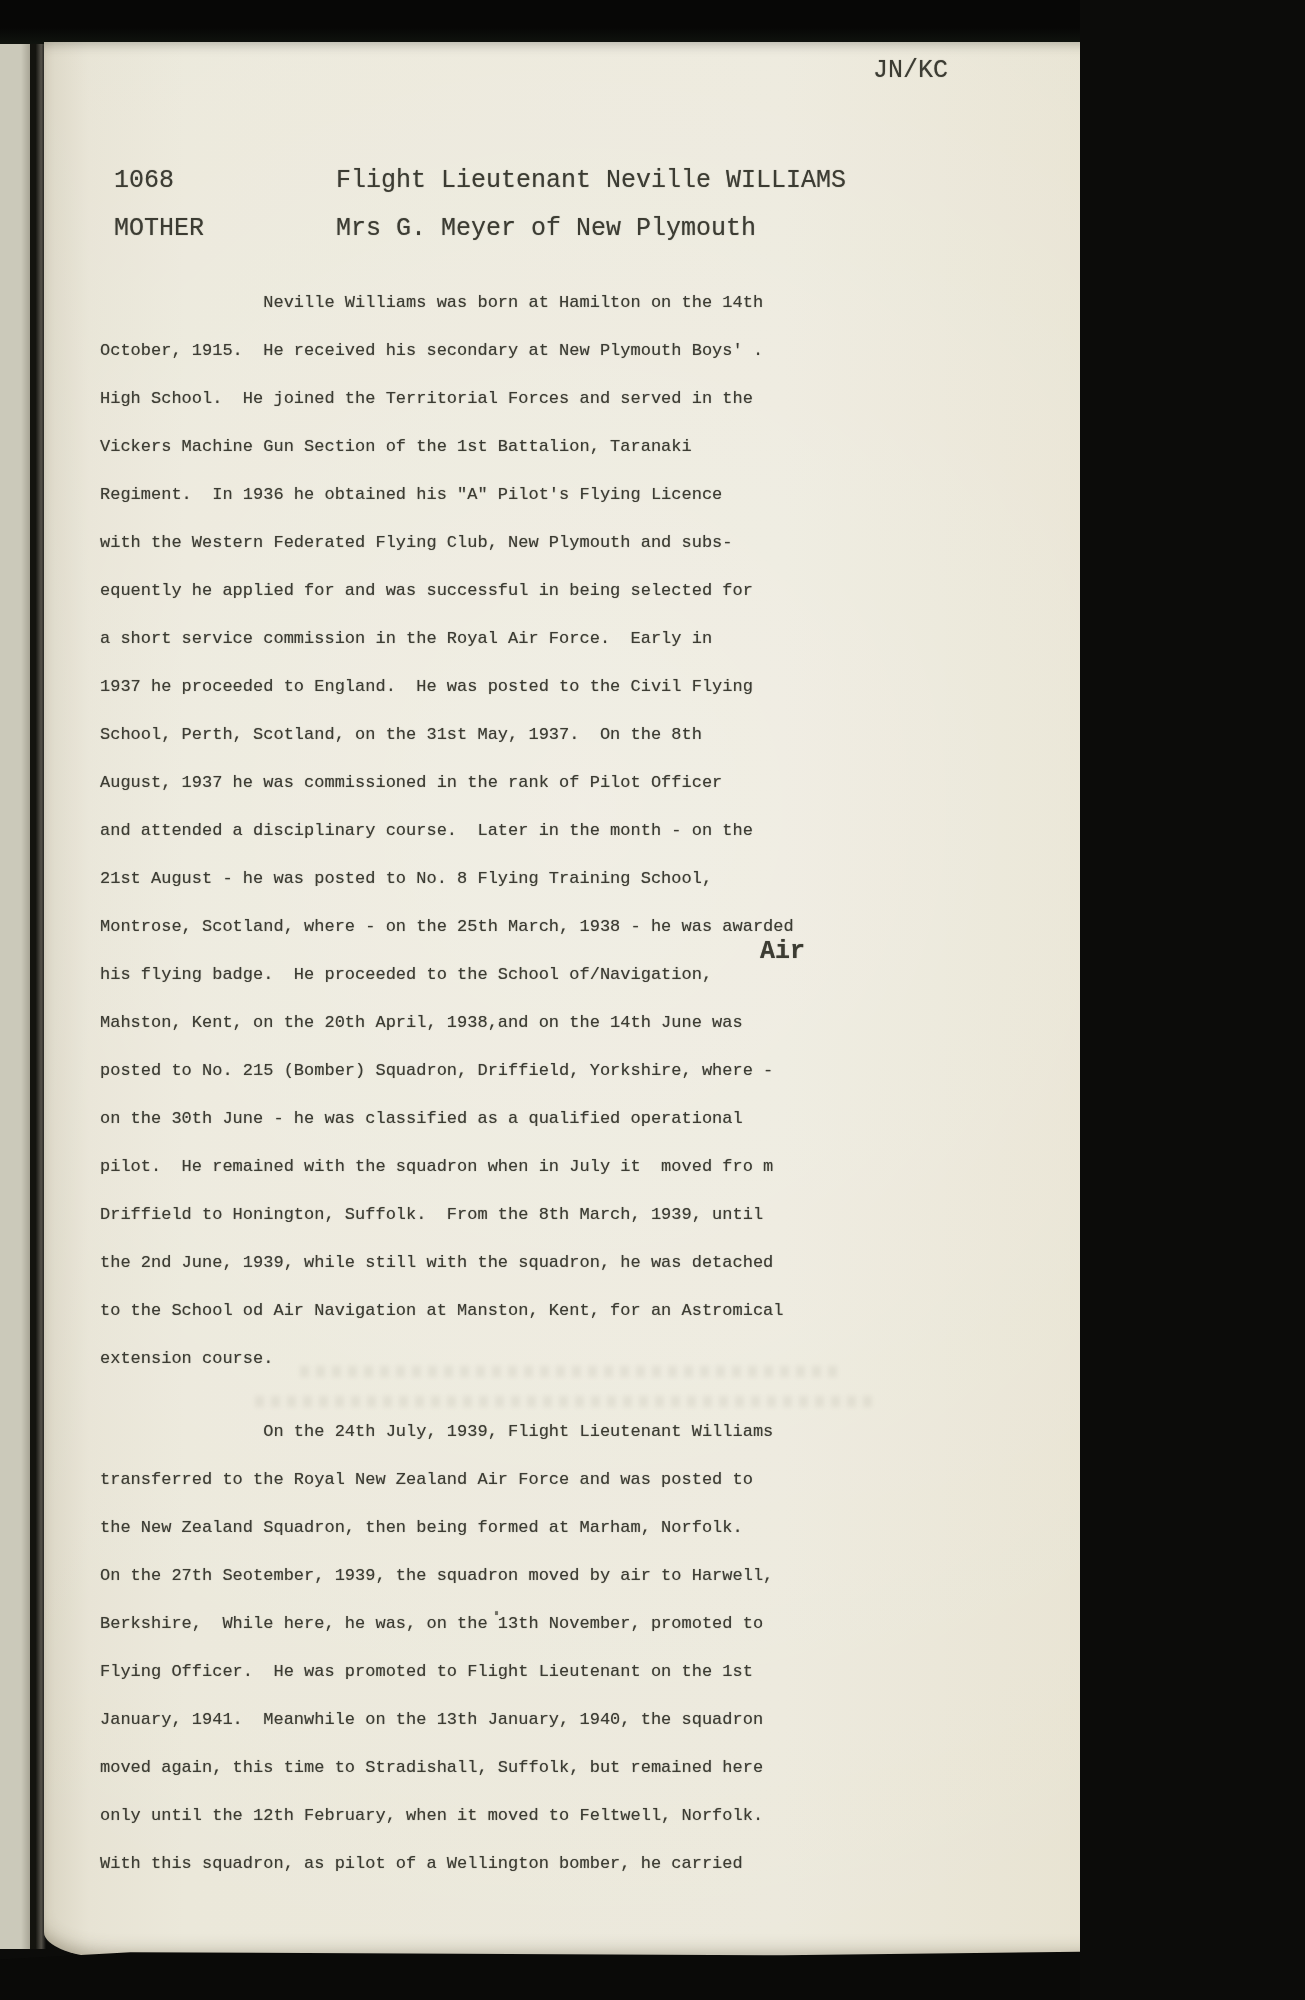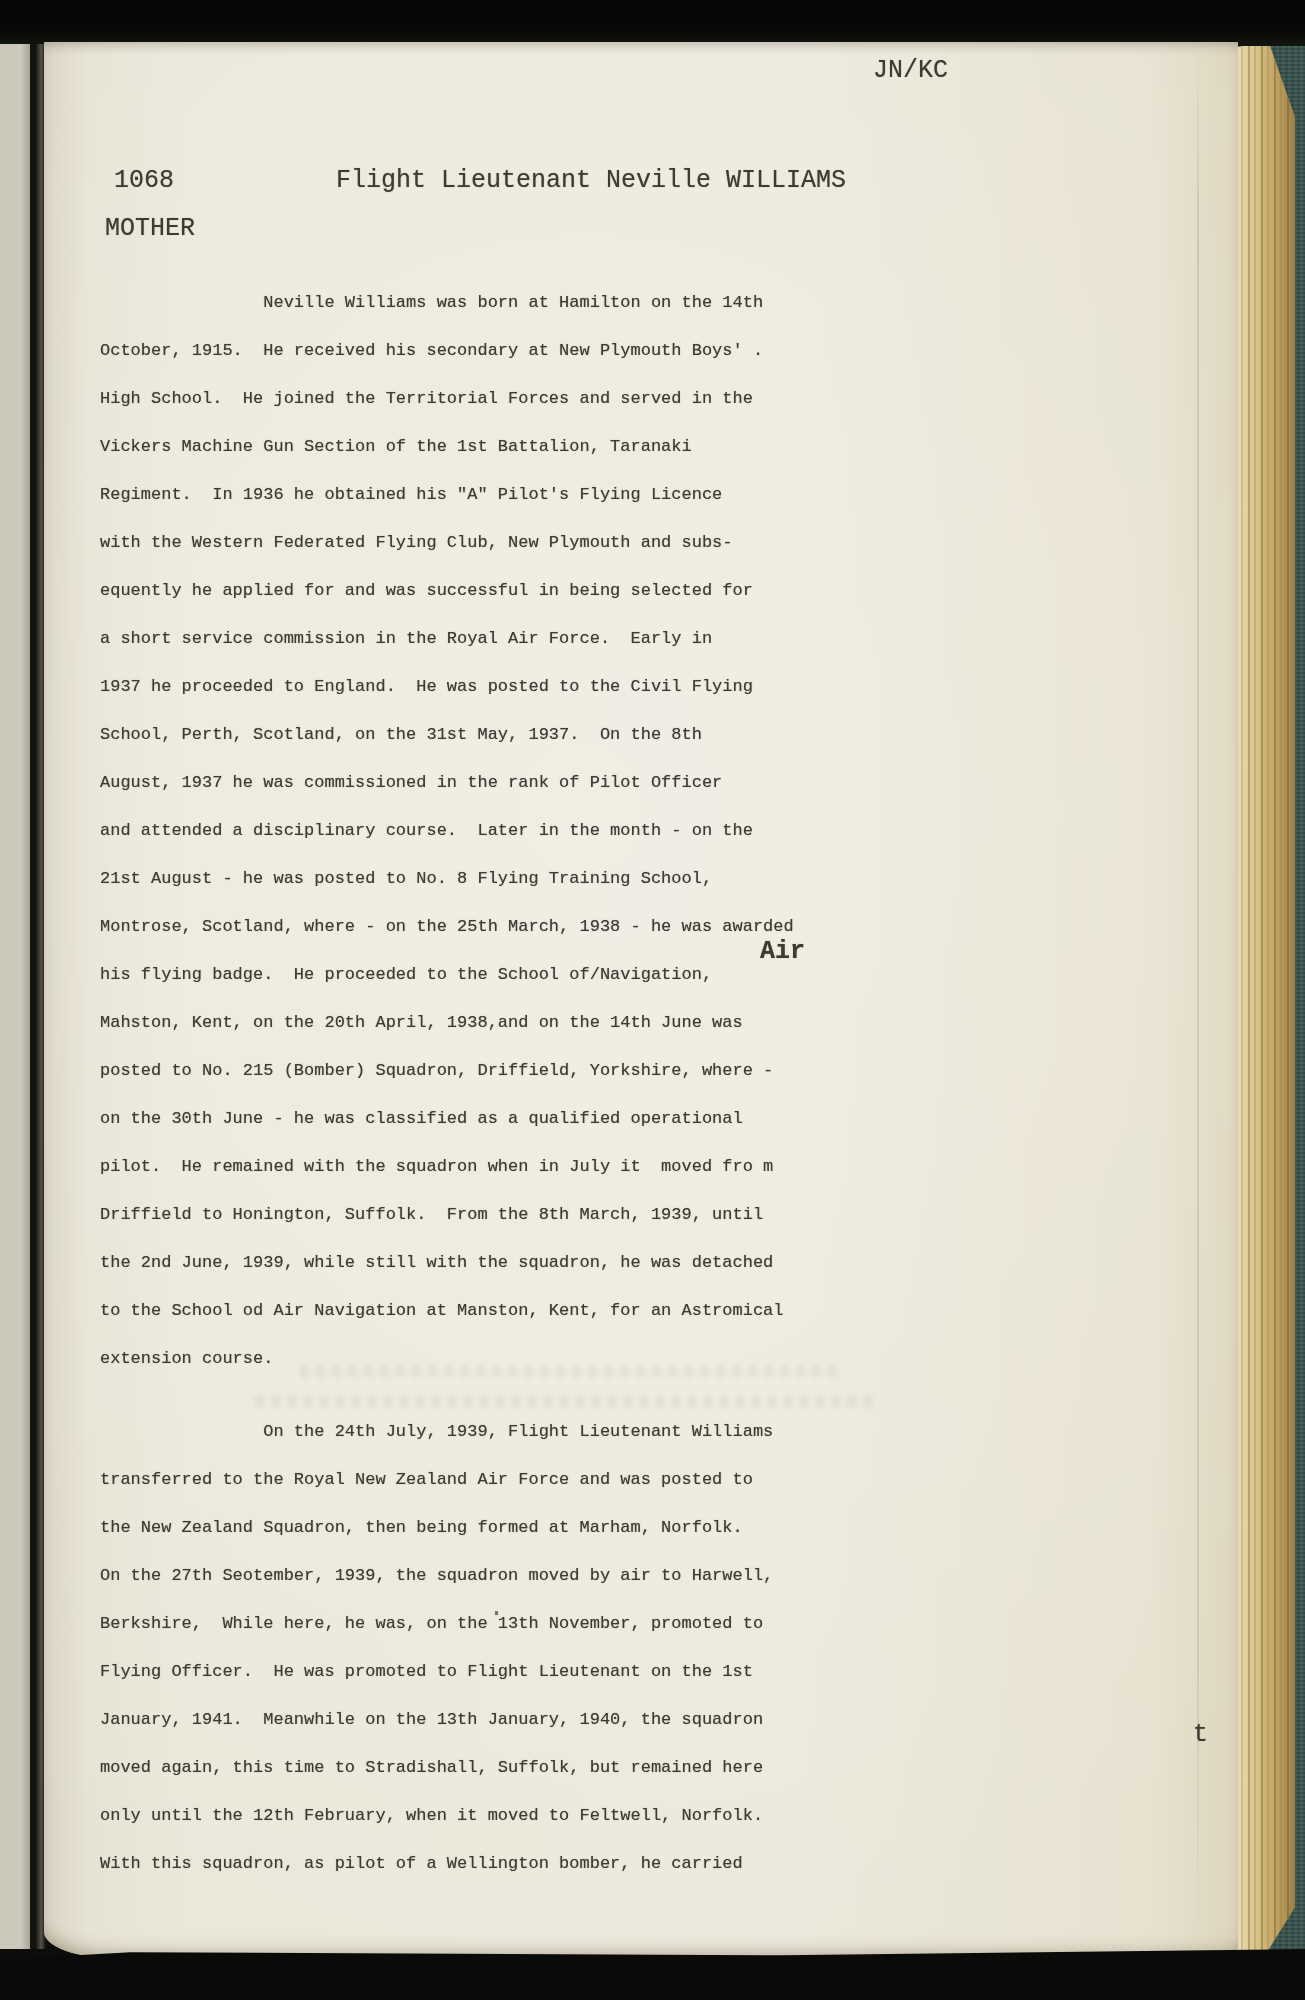--- a/index.html
+++ b/index.html
@@ -1,16 +1,16 @@
 <!DOCTYPE html>
 <html><head>
 <meta charset="utf-8">
 <style>
   html,body{margin:0;padding:0;background:#0c0c0a;}
-  #stage{position:relative;width:1305px;height:2000px;overflow:hidden;
+  #stage{position:relative;width:1080px;height:2000px;overflow:hidden;
          background:#0c0c0a;font-family:"Liberation Mono","DejaVu Sans Mono",monospace;}
 
   
   .cloth{position:absolute;background:
       repeating-linear-gradient(0deg, rgba(255,255,255,0.05) 0 2px, rgba(0,0,0,0.08) 2px 4px),
       repeating-linear-gradient(90deg, rgba(255,255,255,0.04) 0 3px, rgba(0,0,0,0.05) 3px 6px),
       #36504a;}
   #cloth-right{left:1180px;top:26px;width:125px;height:1958px;}
   #cloth-topband{left:90px;top:24px;width:1215px;height:26px;background:
       linear-gradient(180deg,#1a221e,#2c3e38);}
@@ -68,21 +68,22 @@
   <div id="left-sliver"></div>
   <div id="gutter"></div>
 
   <div id="paper"></div>
   <div id="crease"></div>
 
   <div class="tw" style="left:873px;top:58px;">JN/KC</div>
 
   <div class="tw" style="left:114px;top:168px;text-align:right;">1068</div>
   <div class="tw" style="left:336px;top:168px;">Flight Lieutenant Neville WILLIAMS</div>
-  <div class="tw" style="left:105px;top:216px;">MOTHER</div>
+  <div class="tw" style="left:114px;top:216px;">MOTHER</div>
+  <div class="tw" style="left:336px;top:216px;">Mrs G. Meyer of New Plymouth</div>
 
   <div id="para1" class="para" style="top:279px;"><div>                Neville Williams was born at Hamilton on the 14th</div><div>October, 1915.  He received his secondary at New Plymouth Boys' .</div><div>High School.  He joined the Territorial Forces and served in the</div><div>Vickers Machine Gun Section of the 1st Battalion, Taranaki</div><div>Regiment.  In 1936 he obtained his "A" Pilot's Flying Licence</div><div>with the Western Federated Flying Club, New Plymouth and subs-</div><div>equently he applied for and was successful in being selected for</div><div>a short service commission in the Royal Air Force.  Early in</div><div>1937 he proceeded to England.  He was posted to the Civil Flying</div><div>School, Perth, Scotland, on the 31st May, 1937.  On the 8th</div><div>August, 1937 he was commissioned in the rank of Pilot Officer</div><div>and attended a disciplinary course.  Later in the month - on the</div><div>21st August - he was posted to No. 8 Flying Training School,</div><div>Montrose, Scotland, where - on the 25th March, 1938 - he was awarded</div><div>his flying badge.  He proceeded to the School of/Navigation,</div><div>Mahston, Kent, on the 20th April, 1938,and on the 14th June was</div><div>posted to No. 215 (Bomber) Squadron, Driffield, Yorkshire, where -</div><div>on the 30th June - he was classified as a qualified operational</div><div>pilot.  He remained with the squadron when in July it  moved fro m</div><div>Driffield to Honington, Suffolk.  From the 8th March, 1939, until</div><div>the 2nd June, 1939, while still with the squadron, he was detached</div><div>to the School od Air Navigation at Manston, Kent, for an Astromical</div><div>extension course.</div></div>
   <div id="para2" class="para" style="top:1408px;"><div>                On the 24th July, 1939, Flight Lieutenant Williams</div><div>transferred to the Royal New Zealand Air Force and was posted to</div><div>the New Zealand Squadron, then being formed at Marham, Norfolk.</div><div>On the 27th Seotember, 1939, the squadron moved by air to Harwell,</div><div>Berkshire,  While here, he was, on the 13th November, promoted to</div><div>Flying Officer.  He was promoted to Flight Lieutenant on the 1st</div><div>January, 1941.  Meanwhile on the 13th January, 1940, the squadron</div><div>moved again, this time to Stradishall, Suffolk, but remained here</div><div>only until the 12th February, when it moved to Feltwell, Norfolk.</div><div>With this squadron, as pilot of a Wellington bomber, he carried</div></div>
 
   <div class="tw" style="left:760px;top:939px;font-weight:bold;">Air</div>
 
   <div class="tw" style="left:1193px;top:1722px;">t</div>
   <div class="tw" style="left:489px;top:1596px;opacity:0.7;">.</div>
 
   <div class="ghost" style="left:300px;top:1366px;width:540px;"></div>

